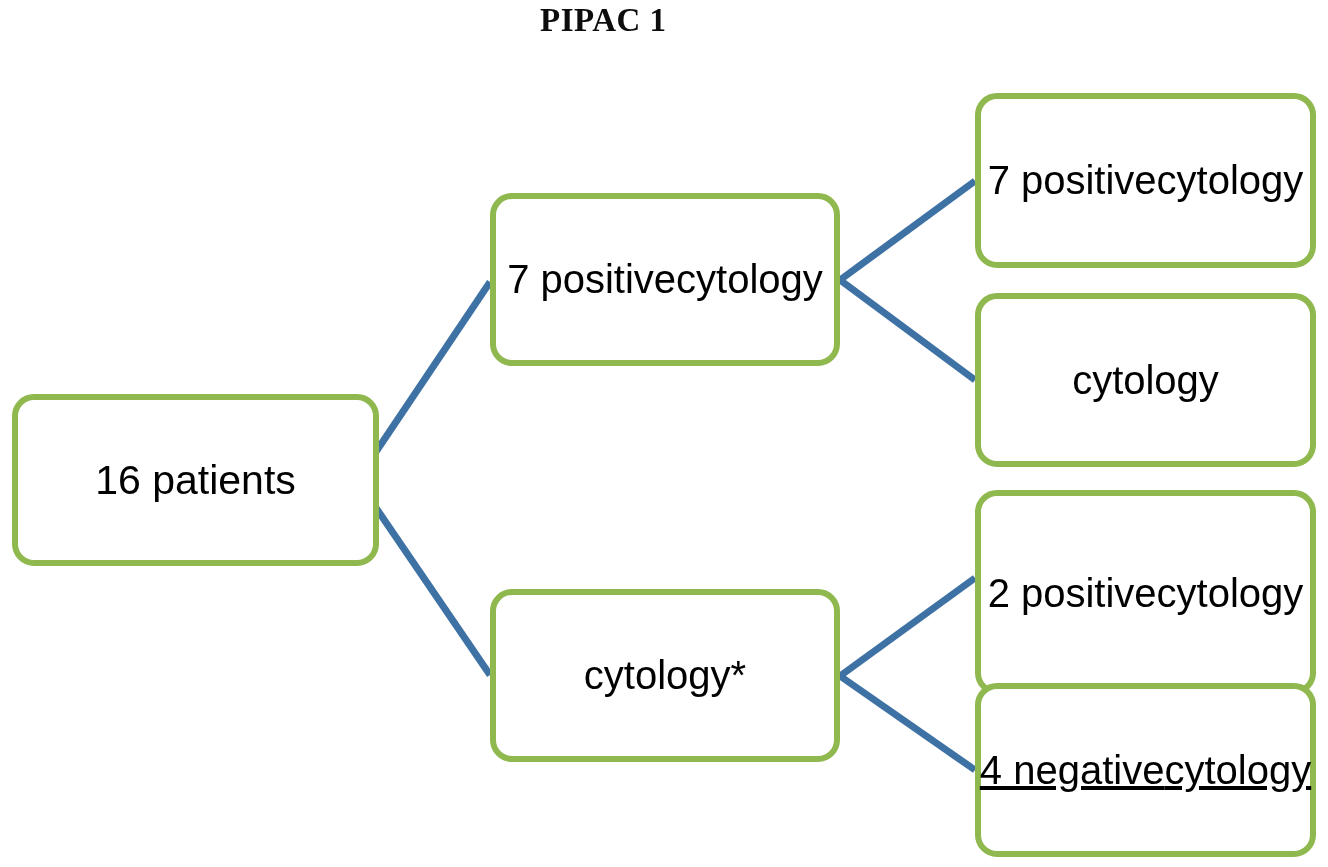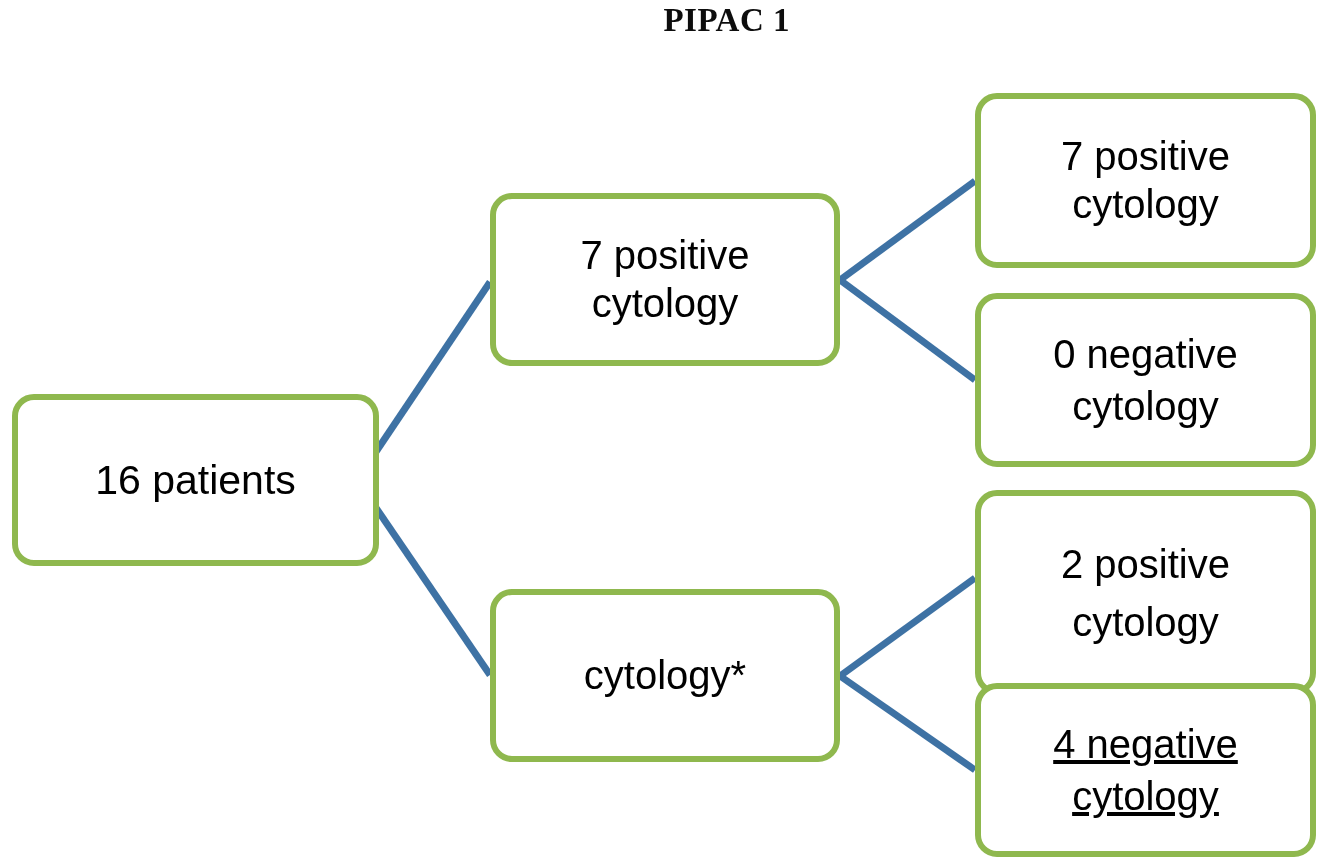--- a/index.html
+++ b/index.html
@@ -18,21 +18,21 @@
 
   
   .col-header {
     position: absolute;
     font-family: "Liberation Serif", serif;
     font-weight: bold;
     font-size: 33px;
     color: #0d0d0d;
     letter-spacing: 0.5px;
     white-space: nowrap;
-    text-align: right;
+    text-align: left;
   }
   #hdr-pipac1 { left: 540px; top: 2px; width: 250px; }
   #hdr-pipac2 { left: 1020px; top: 2px; width: 250px; }
 
   
   #connectors {
     position: absolute;
     left: 0; top: 0;
     width: 1328px;
     height: 867px;
@@ -45,21 +45,21 @@
   }
 
   
   .node {
     position: absolute;
     box-sizing: border-box;
     border: 6px solid #8fb84e;
     border-radius: 22px;
     background: #ffffff;
     display: flex;
-    flex-direction: column;
+    flex-direction: row;
     align-items: center;
     justify-content: center;
     text-align: center;
     color: #000000;
     font-size: 40px;
     line-height: 1.18;
     z-index: 2;
   }
   .node .line { display: block; white-space: nowrap; }
 
@@ -133,21 +133,20 @@
   <div class="node" id="node-p1-neg">
     <span class="line">cytology*</span>
   </div>
 
   <div class="node" id="node-p2-a">
     <span class="line">7 positive</span>
     <span class="line">cytology</span>
   </div>
 
   <div class="node" id="node-p2-b">
-    <span class="line">0 negative</span>
     <span class="line">cytology</span>
   </div>
 
   <div class="node" id="node-p2-c">
     <span class="line">2 positive</span>
     <span class="line">cytology</span>
   </div>
 
   <div class="node" id="node-p2-d">
     <span class="line">4 negative</span>

